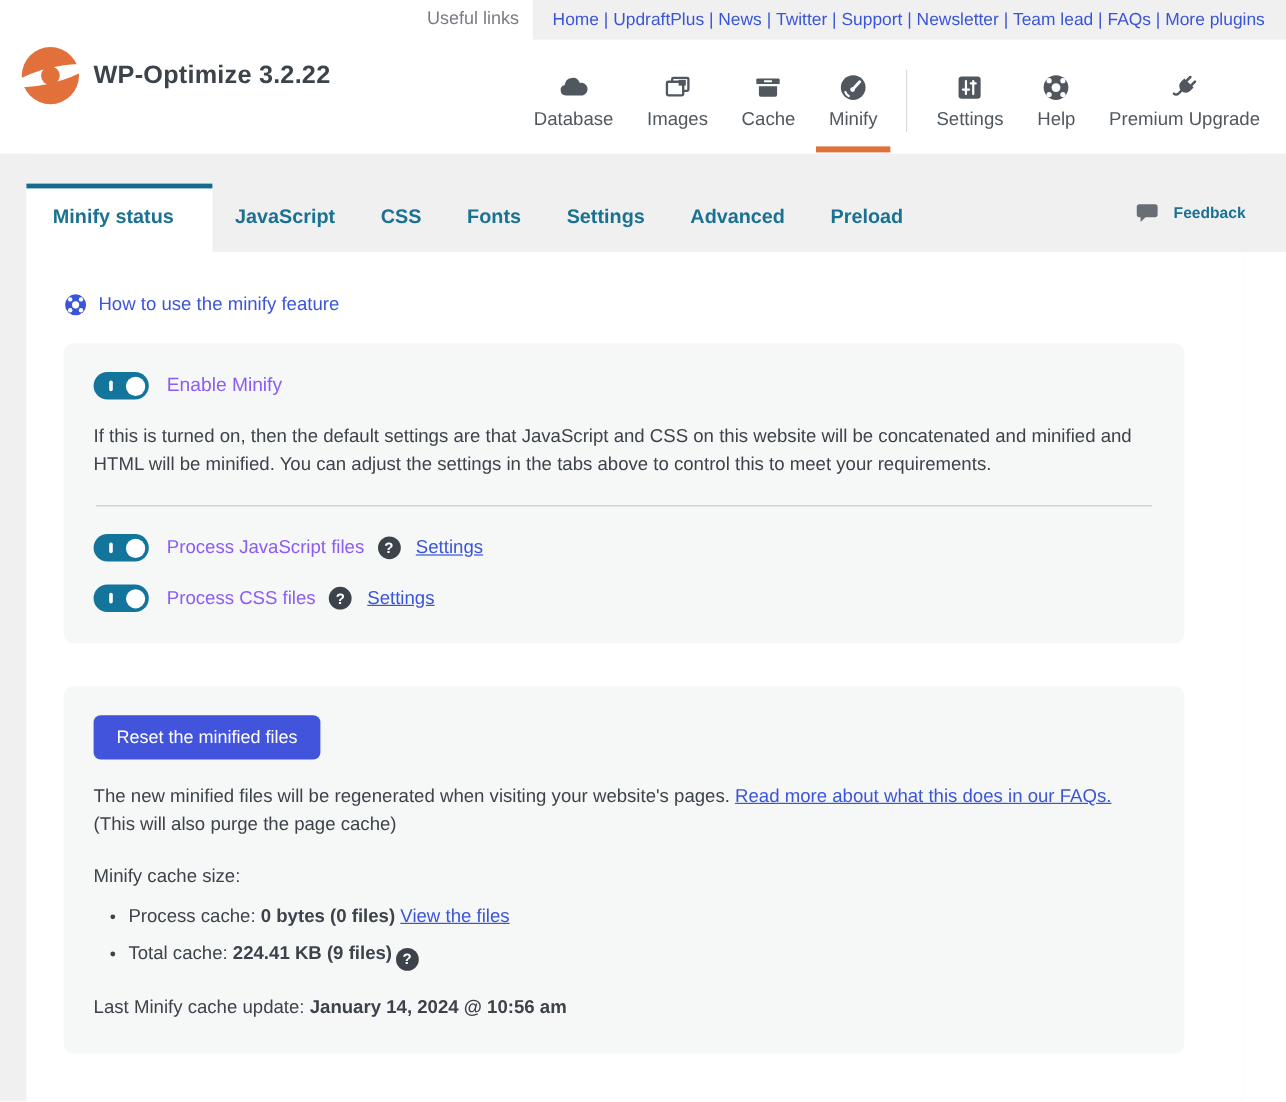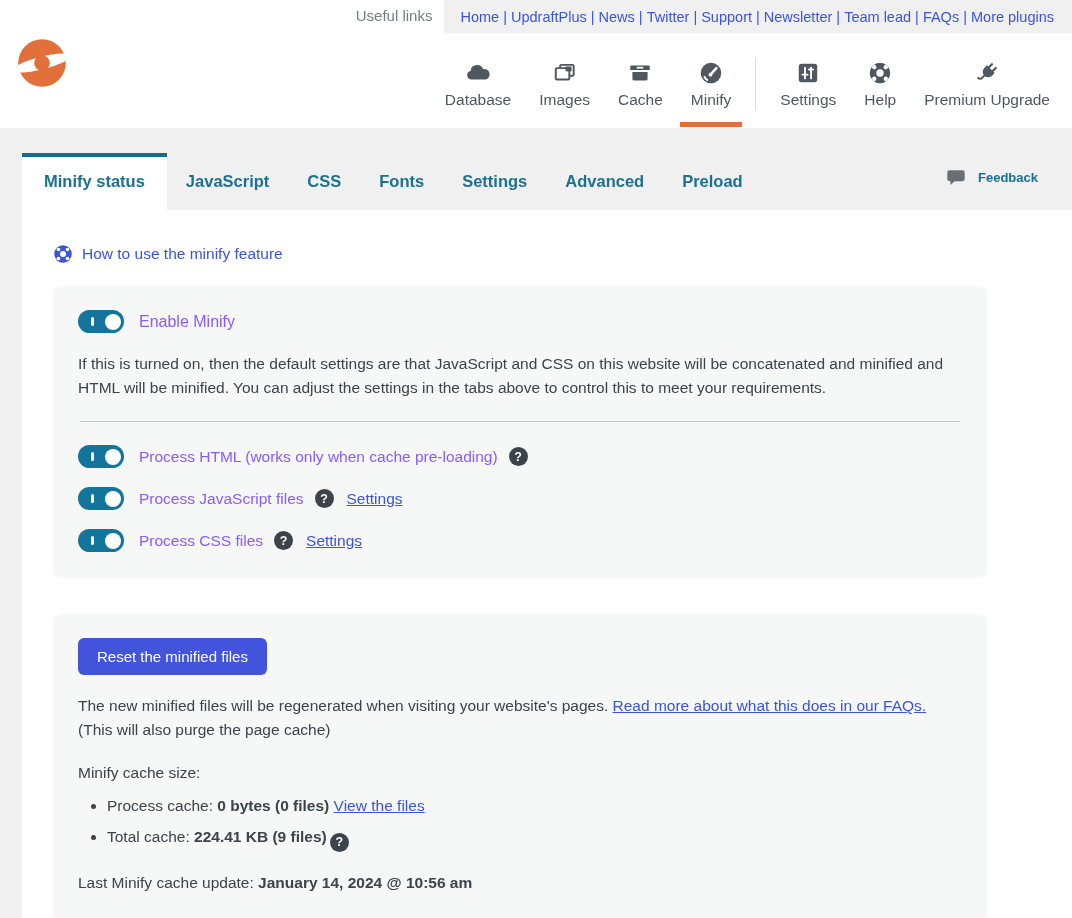--- a/index.html
+++ b/index.html
@@ -28,21 +28,21 @@
   .nav-item svg { width:26px; height:26px; display:block; }
   .nav-item .nav-label { font-size:15.5px; color:#50575e; white-space:nowrap; }
   .nav-item.active::after { content:""; position:absolute; left:50%; transform:translateX(-50%);
               bottom:-18px; width:62px; height:5px; background:#e2703a; z-index:2; }
   .nav-sep { width:1px; background:#dcdcde; height:52px; align-self:center; margin:0 10px; }
 
   
   .tab-band { width:1072px; height:82px; background:#f0f0f1; display:flex; align-items:flex-end; padding-left:22px; }
   .tab { font-size:16.5px; font-weight:700; color:#1a7191; padding:15px 19px 19px 19px;
          border-top:4px solid transparent; cursor:pointer; white-space:nowrap; }
-  .tab.active { background:#fff; border-top-color:#136c8e; padding-left:22px; padding-right:22px; }
+  .tab.active { background:#fff; border-top-color:#136c8e; padding-left:22px; padding-right:32px; }
   .feedback { margin-left:auto; margin-right:34px; display:flex; align-items:center; gap:11px;
               padding-bottom:22px; cursor:pointer; }
   .feedback svg { width:22px; height:22px; }
   .feedback .fb-label { font-size:13px; font-weight:700; color:#1a7191; }
 
   
   .content { display:flex; width:1036px; height:708px; background:#f0f0f1; }
   .panel { flex:1; margin-left:22px; background:#fff; padding:34px 49px 20px 31px; overflow:hidden; }
 
   .howto { display:inline-flex; align-items:center; gap:9px; margin-bottom:22px; cursor:pointer; }
@@ -112,20 +112,21 @@
         <a>More plugins</a>
     </div>
   </div>
 
   <div class="brand">
     <svg class="logo" viewBox="0 0 24 24">
       <circle cx="12" cy="12" r="11" fill="#e2703a"></circle>
       <ellipse cx="12" cy="12" rx="14" ry="2.9" transform="rotate(-14 12 12)" fill="#ffffff"></ellipse>
       <circle cx="12" cy="12" r="3.6" fill="#e2703a"></circle>
     </svg>
+    <span class="title">WP-Optimize 3.2.22</span>
   </div>
 
   <div class="main-nav">
     <div class="nav-item">
       <svg viewBox="0 0 24 24">
         <path d="M19,18H6a4,4,0,0,1-.83-7.91,6,6,0,0,1,11.62-1.6A4.5,4.5,0,0,1,19,18Z" fill="#50575e"></path>
       </svg>
       <span class="nav-label">Database</span>
     </div>
     <div class="nav-item">
@@ -230,25 +231,20 @@
       <span class="howto-label">How to use the minify feature</span>
     </div>
 
     <div class="card">
       <div class="toggle-row">
         <span class="toggle"></span>
         <span class="toggle-label lg">Enable Minify</span>
       </div>
       <p class="desc">If this is turned on, then the default settings are that JavaScript and CSS on this website will be concatenated and minified and HTML will be minified. You can adjust the settings in the tabs above to control this to meet your requirements.</p>
       <div class="divider"></div>
-      <div class="toggle-row">
-        <span class="toggle"></span>
-        <span class="toggle-label">Process HTML (works only when cache pre-loading)</span>
-        <span class="qmark"></span>
-      </div>
       <div class="toggle-row">
         <span class="toggle"></span>
         <span class="toggle-label">Process JavaScript files</span>
         <span class="qmark"></span>
         <a class="ilink">Settings</a>
       </div>
       <div class="toggle-row">
         <span class="toggle"></span>
         <span class="toggle-label">Process CSS files</span>
         <span class="qmark"></span>

